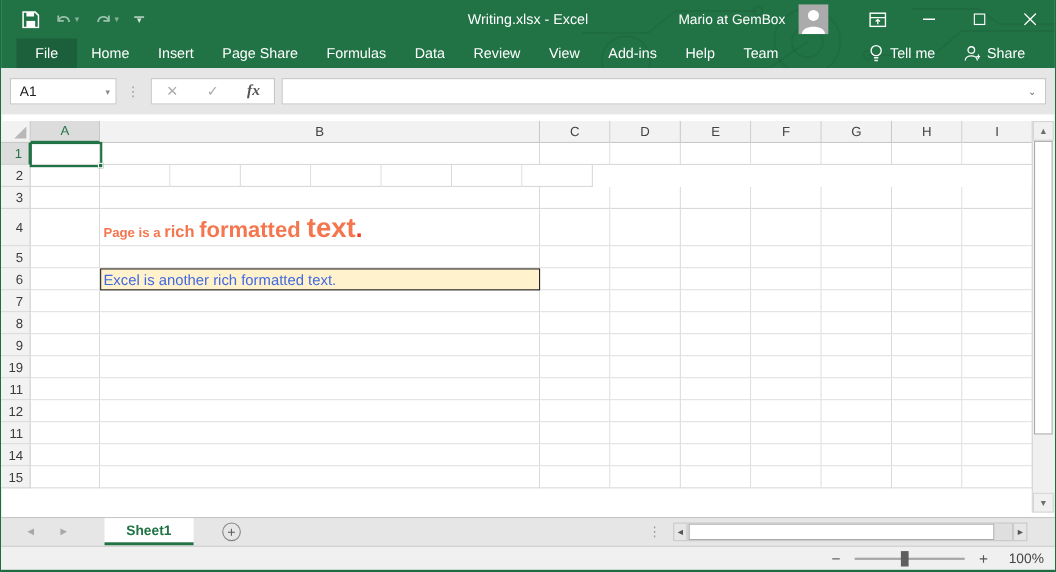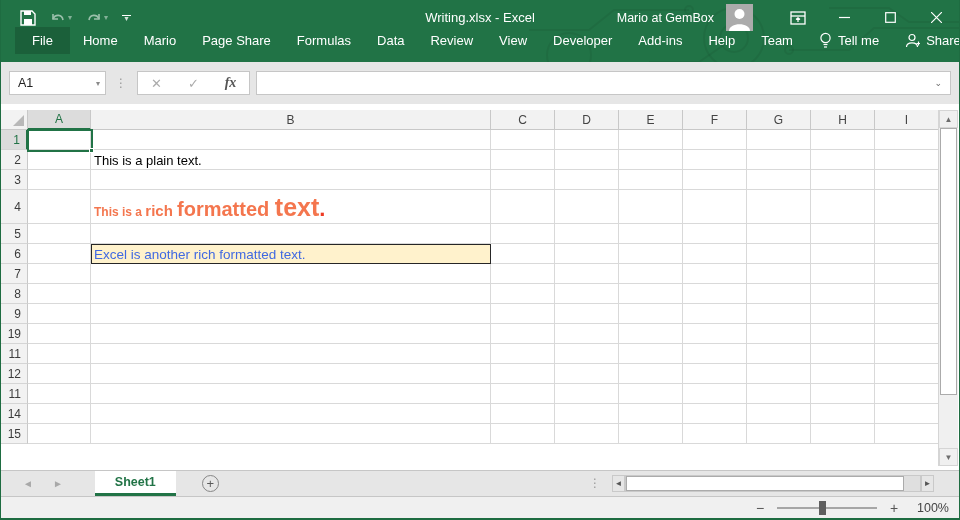--- a/index.html
+++ b/index.html
@@ -21,21 +21,21 @@
 
   #title-text { position:absolute; left:0; right:0; top:0; height:35px; display:flex; align-items:center; justify-content:center; font-size:13px; color:#fff; pointer-events:none; z-index:1; }
 
   #tb-right { position:absolute; right:0; top:0; height:35px; display:flex; align-items:center; z-index:2; }
   #user-name { color:#fff; font-size:12.5px; margin-right:12px; }
   #avatar { width:27px; height:27px; background:#ABABAB; display:flex; align-items:flex-end; justify-content:center; overflow:hidden; margin-right:22px; }
   .win-btn { width:46px; height:35px; display:flex; align-items:center; justify-content:center; color:#fff; font-size:13px; }
   .win-btn svg { display:block; }
 
   
-  #tabs { position:absolute; left:0; bottom:8px; width:100%; height:27px; display:flex; align-items:stretch; padding-left:14px; z-index:2; }
+  #tabs { position:absolute; left:0; bottom:0; width:100%; height:27px; display:flex; align-items:stretch; padding-left:14px; z-index:2; }
   .tab { display:flex; align-items:center; padding:0 13px; color:#fff; font-size:13px; white-space:nowrap; }
   .tab.file { background:rgba(0,0,0,.16); padding:0 17px; }
   .tab-spacer { flex:1; }
   .tab.tellme, .tab.share { gap:6px; }
 
   
   #fbar { position:absolute; top:62px; left:0; width:100%; height:42px; background:#E6E6E6; display:flex; align-items:center; padding:0 8px; }
   #namebox { width:97px; height:24px; background:#fff; border:1px solid #C6C6C6; display:flex; align-items:center; padding-left:8px; font-size:12.5px; color:#222; position:relative; }
   #namebox .nb-arrow { position:absolute; right:5px; font-size:8px; color:#8a8a8a; }
   .vdots { color:#9a9a9a; padding:0 9px; font-size:12px; letter-spacing:1px; }
@@ -178,27 +178,26 @@
               <path d="M0 0 L11 11 M11 0 L0 11" stroke="#fff" stroke-width="1.2"></path>
             </svg>
         </div>
       </div>
     </div>
 
     <div id="tabs">
 
       <div class="tab file">File</div>
         <div class="tab">Home</div>
-        <div class="tab">Mario</div>
+        <div class="tab">Insert</div>
         <div class="tab">Page Share</div>
         <div class="tab">Formulas</div>
         <div class="tab">Data</div>
         <div class="tab">Review</div>
         <div class="tab">View</div>
-        <div class="tab">Developer</div>
         <div class="tab">Add-ins</div>
         <div class="tab">Help</div>
         <div class="tab">Team</div>
         <div class="tab-spacer"></div>
       <div class="tab tellme">
         <svg width="13" height="17" viewBox="0 0 13 17">
           <circle cx="6.5" cy="6" r="4.6" fill="none" stroke="#fff" stroke-width="1.2"></circle>
           <line x1="4.5" y1="12.5" x2="8.5" y2="12.5" stroke="#fff" stroke-width="1.2"></line>
           <line x1="5" y1="15" x2="8" y2="15" stroke="#fff" stroke-width="1.2"></line>
         </svg>
@@ -253,23 +252,20 @@
         <div class="cell" style="width: 64px;"></div>
         <div class="cell" style="width: 64px;"></div>
         <div class="cell" style="width: 64px;"></div>
         <div class="cell" style="width: 64px;"></div>
         <div class="cell" style="width: 64px;"></div>
         <div class="cell" style="width: 64px;"></div>
       </div>
       <div class="grid-row" style="height: 20px;">
         <div class="rowhead">2</div>
         <div class="cell" style="width: 63px;"></div>
-        <div class="cell" style="width: 400px;">
-          <span class="runs"><span class="run-plain">This is a plain text.</span></span>
-        </div>
         <div class="cell" style="width: 64px;"></div>
         <div class="cell" style="width: 64px;"></div>
         <div class="cell" style="width: 64px;"></div>
         <div class="cell" style="width: 64px;"></div>
         <div class="cell" style="width: 64px;"></div>
         <div class="cell" style="width: 64px;"></div>
         <div class="cell" style="width: 64px;"></div>
       </div>
       <div class="grid-row" style="height: 20px;">
         <div class="rowhead">3</div>
@@ -280,21 +276,21 @@
         <div class="cell" style="width: 64px;"></div>
         <div class="cell" style="width: 64px;"></div>
         <div class="cell" style="width: 64px;"></div>
         <div class="cell" style="width: 64px;"></div>
         <div class="cell" style="width: 64px;"></div>
       </div>
       <div class="grid-row" style="height: 34px;">
         <div class="rowhead">4</div>
         <div class="cell" style="width: 63px;"></div>
         <div class="cell" style="width: 400px;">
-          <span class="runs"><span class="run-orange-small">This is a </span><span class="run-orange-b1">rich </span><span class="run-orange-b2">formatted </span><span class="run-orange-b3">text</span><span class="run-red-b">.</span></span>
+          <span class="runs"><span class="run-orange-small">Page is a </span><span class="run-orange-b1">rich </span><span class="run-orange-b2">formatted </span><span class="run-orange-b3">text</span><span class="run-red-b">.</span></span>
         </div>
         <div class="cell" style="width: 64px;"></div>
         <div class="cell" style="width: 64px;"></div>
         <div class="cell" style="width: 64px;"></div>
         <div class="cell" style="width: 64px;"></div>
         <div class="cell" style="width: 64px;"></div>
         <div class="cell" style="width: 64px;"></div>
         <div class="cell" style="width: 64px;"></div>
       </div>
       <div class="grid-row" style="height: 20px;">

